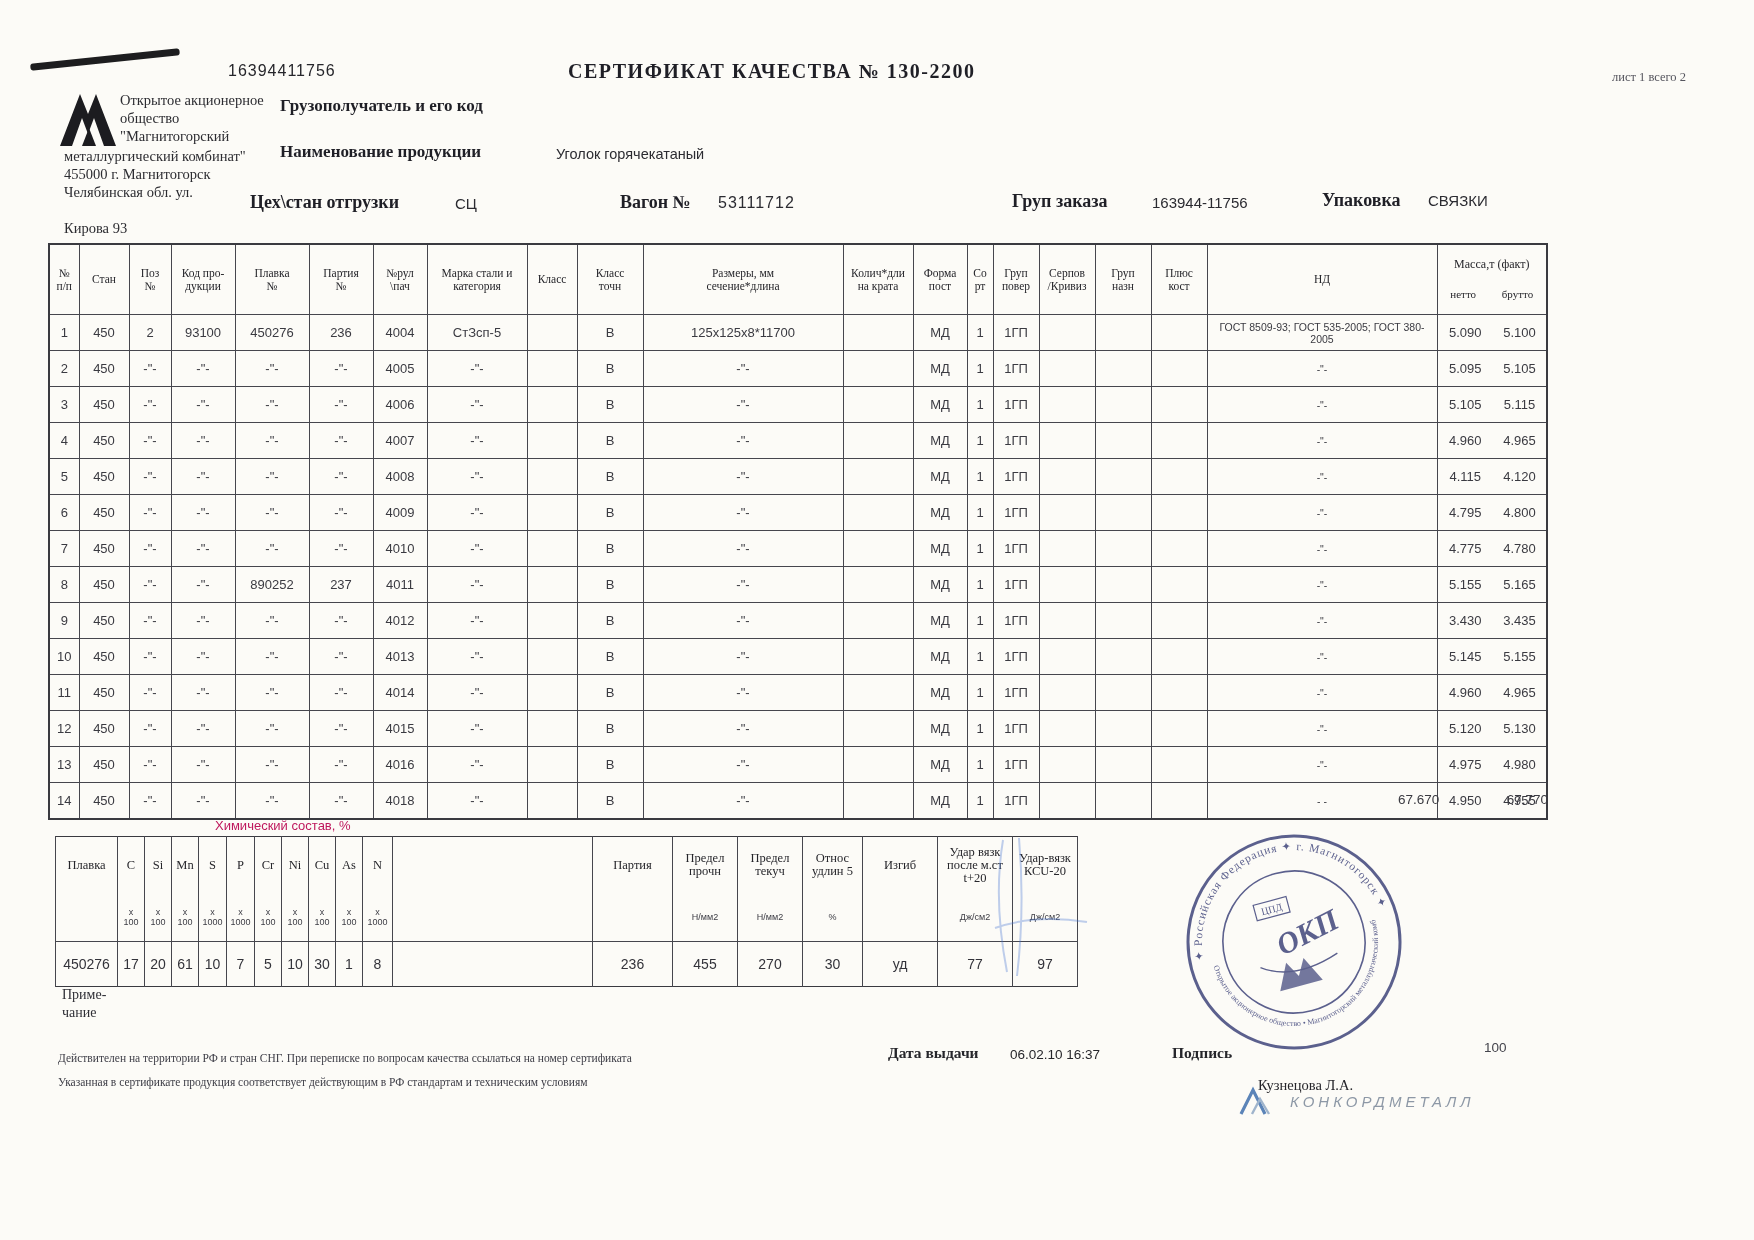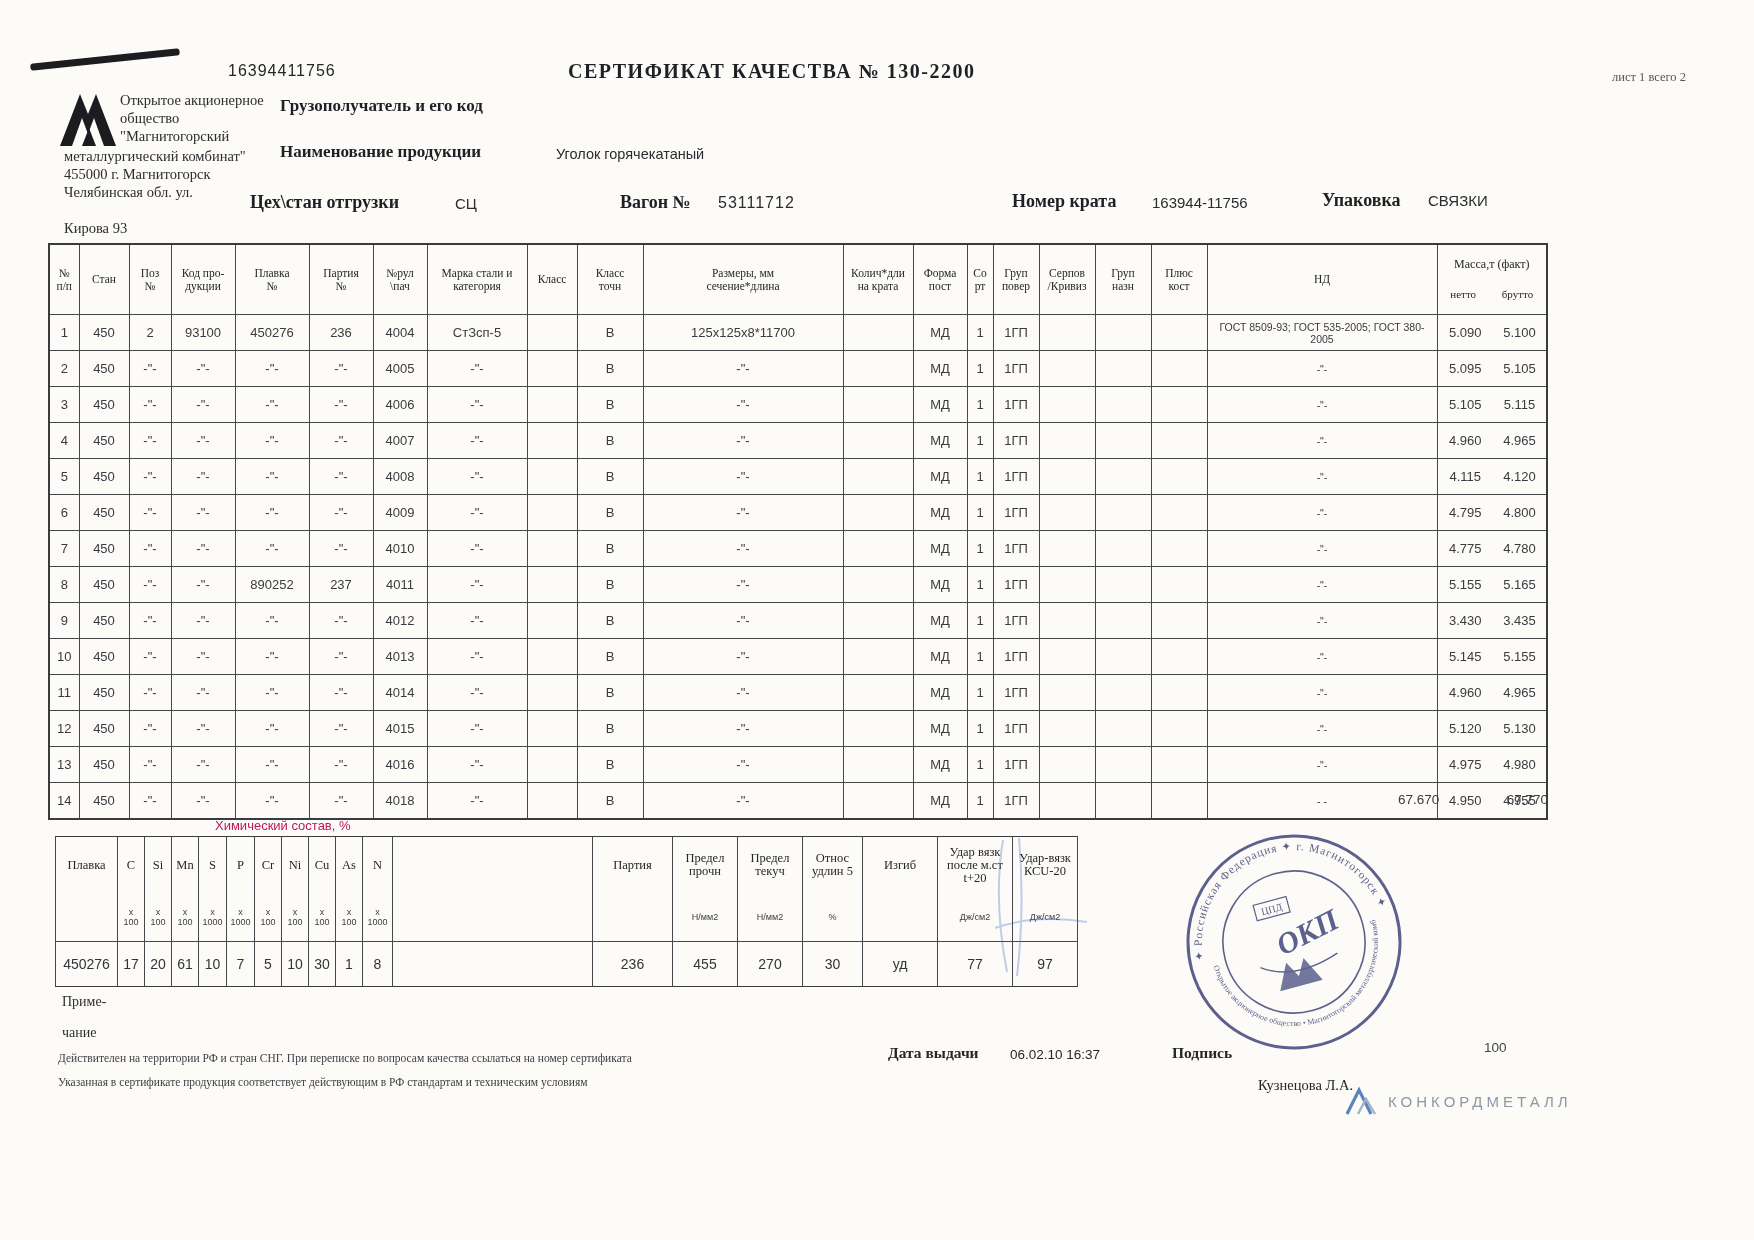--- a/index.html
+++ b/index.html
@@ -35,31 +35,31 @@
   
   .chemlabel{left:215px;top:818px;font-size:13px;font-family:"Liberation Sans",sans-serif;color:#be185d;}
   .chemtable{left:55px;top:836px;width:1022px;border:1.5px solid #3a3a40;}
   .chemtable th,.chemtable td{border-left:1px solid #46464d;border-right:1px solid #46464d;
        padding:0 1px;text-align:center;vertical-align:middle;overflow:hidden;}
   .chemtable thead tr.names th{font-size:12.5px;font-weight:normal;height:56px;white-space:pre-line;line-height:13px;}
   .chemtable thead tr.units td{font-size:9px;height:48px;border-bottom:1px solid #46464d;white-space:pre-line;line-height:10px;vertical-align:middle;font-family:"Liberation Sans",sans-serif;color:#3c3c44;}
   .chemtable tbody td{font-family:"Liberation Sans",sans-serif;font-size:14px;height:44px;color:#33333a;}
   .chemtable th:nth-child(12),.chemtable td:nth-child(12){border-bottom:none;border-top:none;}
   
-  .note{left:62px;top:986px;font-size:14px;line-height:31px;color:#2f2f36;white-space:pre-line;}
+  .note{left:62px;top:986px;font-size:14px;line-height:18px;color:#2f2f36;white-space:pre-line;}
   .legal{left:58px;top:1046px;width:780px;font-size:11.5px;line-height:24px;color:#3d3d46;}
   .datelabel{left:888px;top:1044px;font-size:15.5px;font-weight:bold;}
   .datevalue{left:1010px;top:1047px;font-size:13.5px;}
   .signlabel{left:1172px;top:1044px;font-size:15.5px;font-weight:bold;}
   .signvalue{left:1258px;top:1077px;font-size:14.5px;}
   .pagenum{left:1484px;top:1040px;font-size:13.5px;color:#44444c;}
   
   .stamp{left:1160px;top:808px;opacity:0.78;}
   
-  .brand{left:1344px;top:1086px;display:flex;align-items:center;gap:10px;}
+  .brand{left:1238px;top:1086px;display:flex;align-items:center;gap:18px;font-style:italic;}
   .brandtext{font-family:"Liberation Sans",sans-serif;font-size:15px;letter-spacing:4px;color:#8d98a6;}
   .penmark{left:985px;top:832px;opacity:0.55;}
 </style>
 </head>
 <body>
 
 <div class="page">
 
   <div class="abs scanmark"></div>
 
@@ -81,21 +81,21 @@
   <div class="abs sheetinfo">лист 1 всего 2</div>
 
   <div class="abs hlabel" style="left:280px;top:96px;">Грузополучатель и его код</div>
   <div class="abs hlabel" style="left:280px;top:142px;">Наименование продукции</div>
   <div class="abs hvalue sans" style="left:556px;top:146px;">Уголок горячекатаный</div>
 
   <div class="abs hlabel" style="left:250px;top:192px;font-size:18px;">Цех\стан отгрузки</div>
   <div class="abs hvalue sans" style="left:455px;top:195px;font-size:15px;">СЦ</div>
   <div class="abs hlabel" style="left:620px;top:192px;font-size:18px;">Вагон №</div>
   <div class="abs hvalue sans" style="left:718px;top:194px;font-size:16px;letter-spacing:1px;">53111712</div>
-  <div class="abs hlabel" style="left:1012px;top:191px;font-size:18px;">Номер крата</div>
+  <div class="abs hlabel" style="left:1012px;top:191px;font-size:18px;">Груп заказа</div>
   <div class="abs hvalue sans" style="left:1152px;top:194px;font-size:15px;">163944-11756</div>
   <div class="abs hlabel" style="left:1322px;top:190px;font-size:18px;">Упаковка</div>
   <div class="abs hvalue sans" style="left:1428px;top:192px;font-size:15px;">СВЯЗКИ</div>
 
   <table class="abs maintable">
     <colgroup>
       <col style="width:30px">
         <col style="width:50px">
         <col style="width:42px">
         <col style="width:64px">

